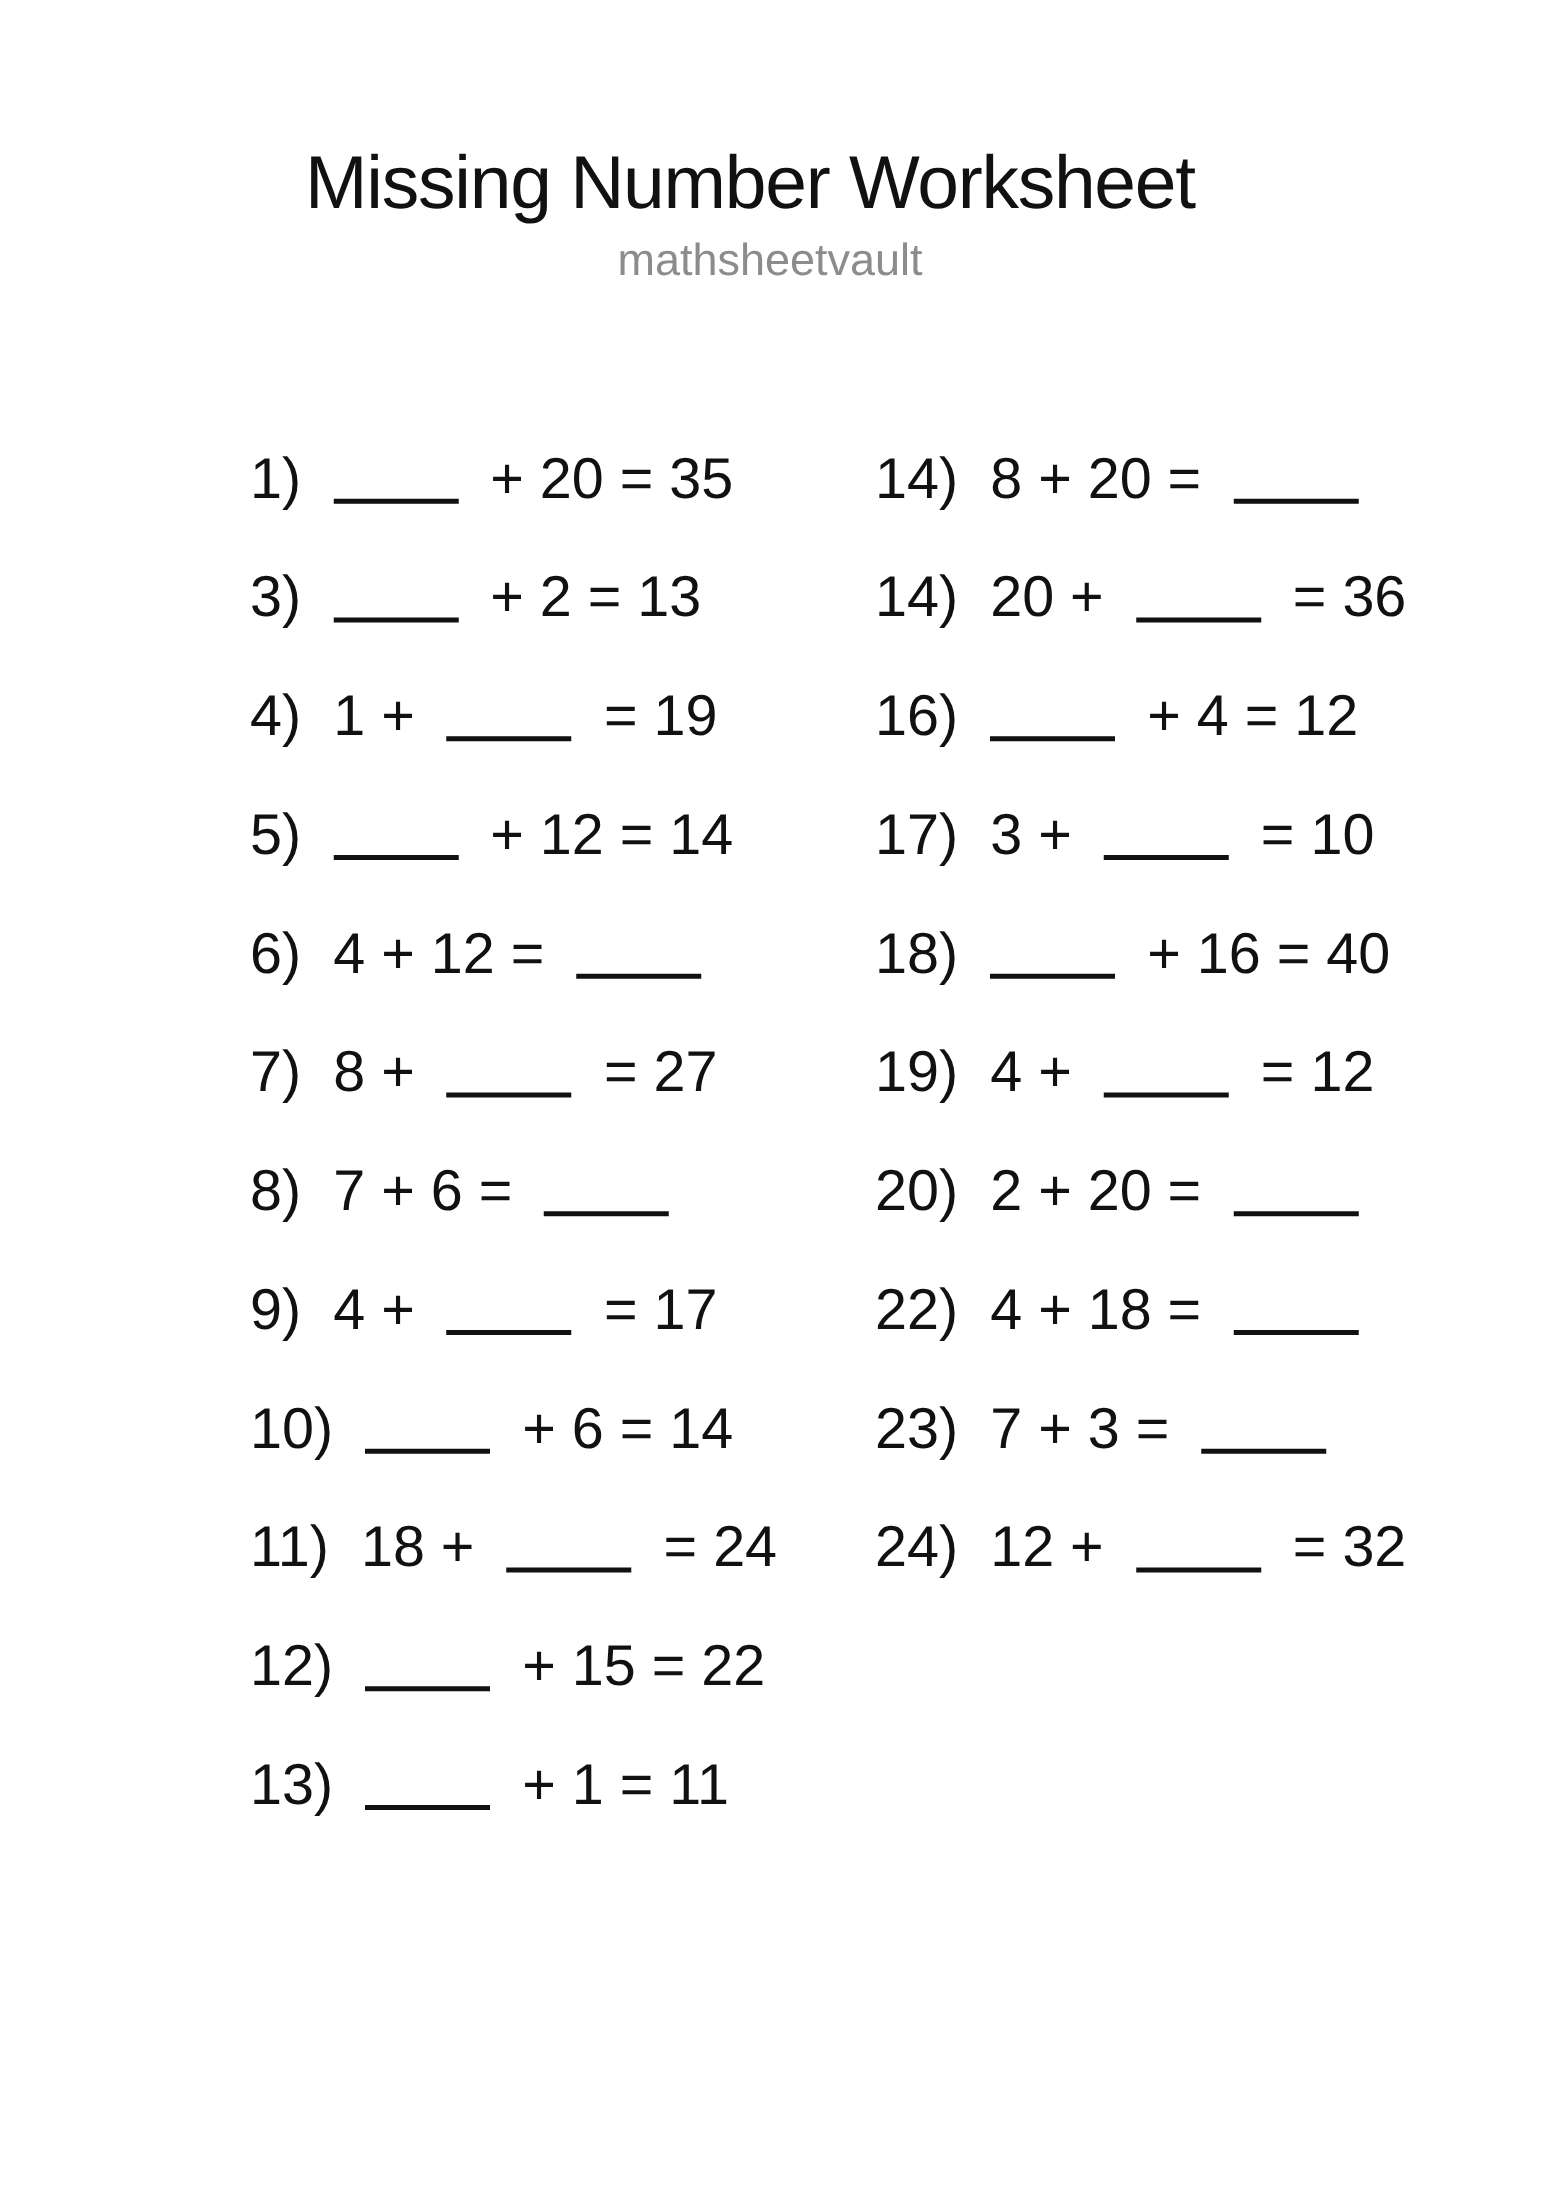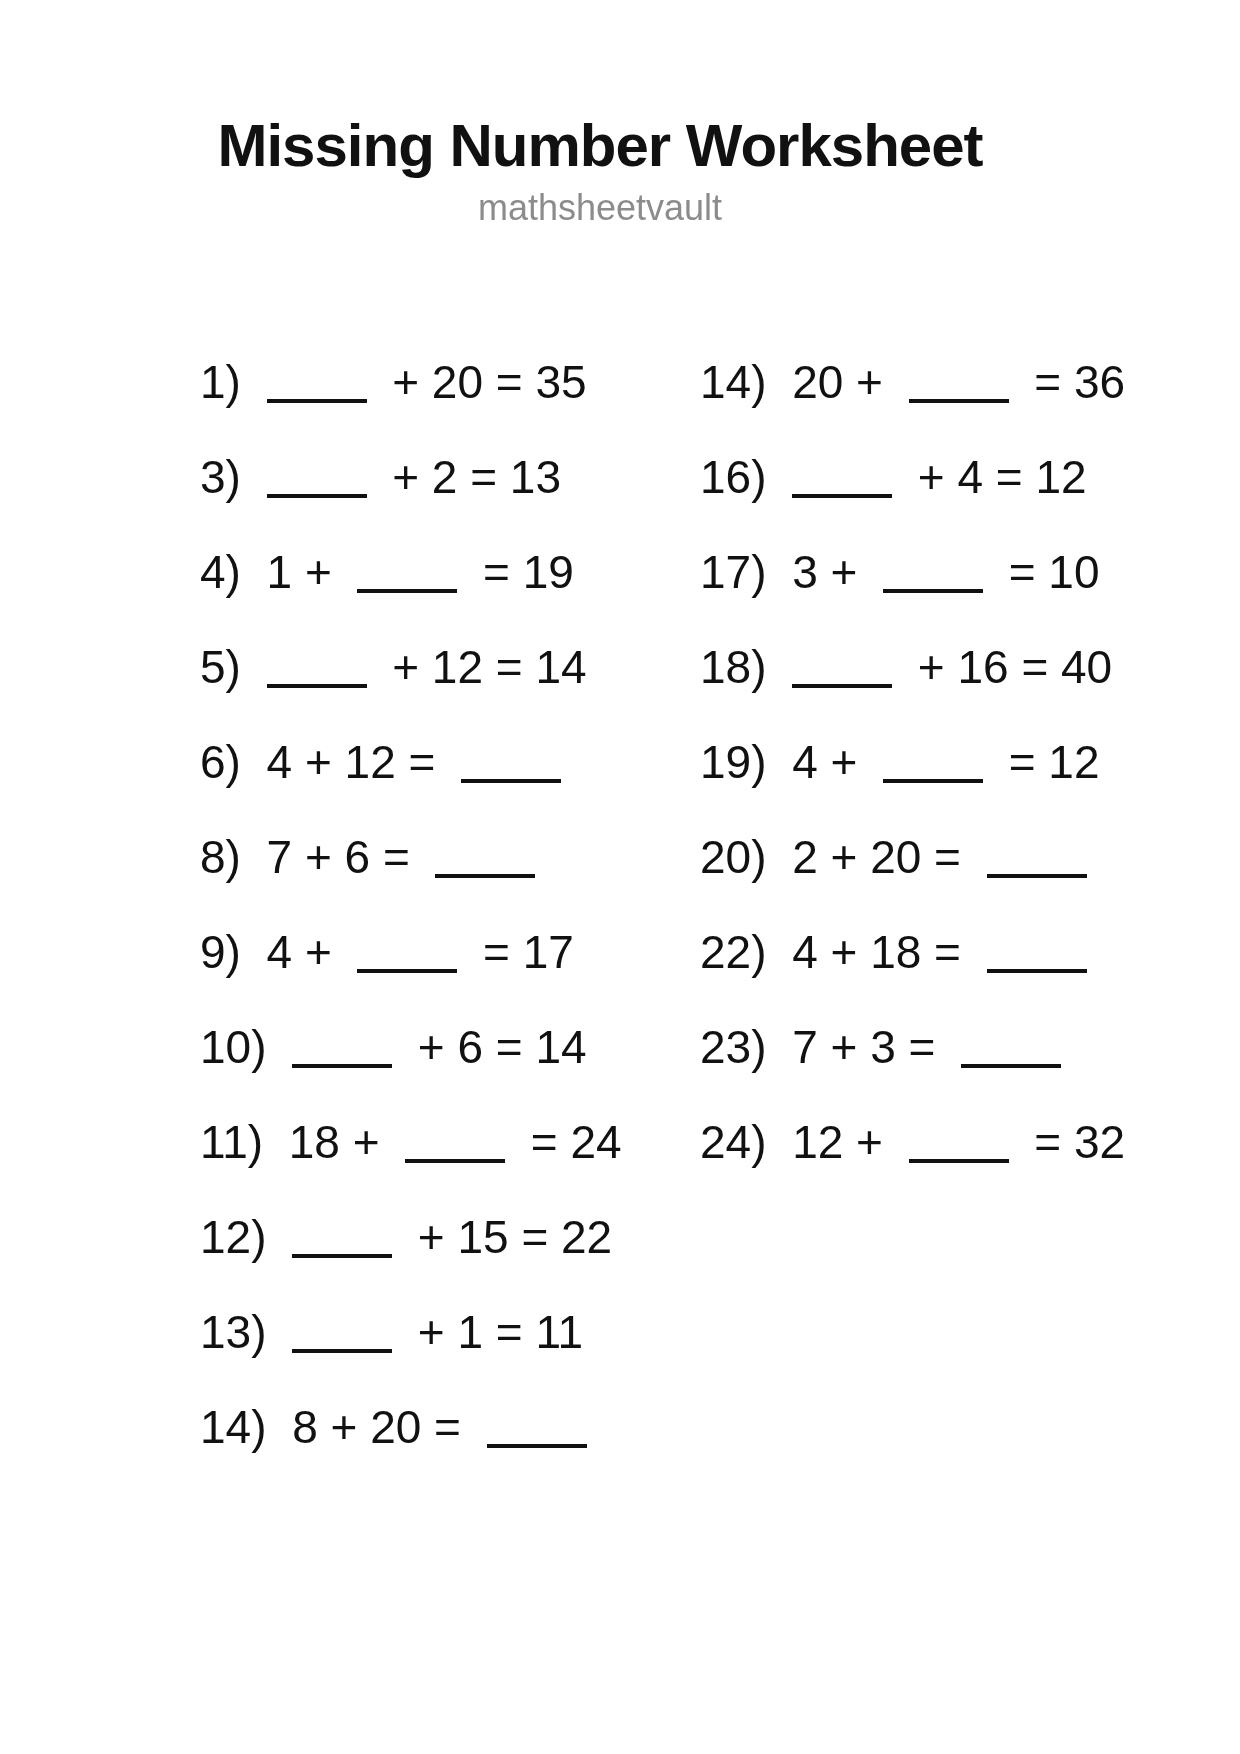--- a/index.html
+++ b/index.html
@@ -17,34 +17,35 @@
     overflow: hidden;
   }
   .ws-title {
     position: absolute;
     top: 116px;
     left: 0;
     width: 1200px;
     margin: 0;
     text-align: center;
     font-size: 60px;
-    font-weight: bold;
+    font-weight: normal;
     line-height: 1;
     color: #111111;
     letter-spacing: -1px;
   }
   .ws-subtitle {
     position: absolute;
     top: 190px;
     left: 0;
     width: 1200px;
     text-align: center;
     font-size: 36px;
     line-height: 1;
     color: #8c8c8c;
+    padding-left: 16px;
   }
   .problems {
     position: absolute;
     top: 335px;
     left: 200px;
     display: grid;
     grid-auto-flow: column;
     grid-template-rows: repeat(12, 95px);
     grid-template-columns: 500px 500px;
   }
@@ -106,20 +107,26 @@
     <span class="p-after">+ 12 = 14</span>
   </div>
 
   <div class="problem">
     <span class="p-label">6)</span>
     <span class="p-before">4 + 12 =</span>
     <span class="p-blank"></span>
     
   </div>
 
+  <div class="problem">
+    <span class="p-label">7)</span>
+    <span class="p-before">8 +</span>
+    <span class="p-blank"></span>
+    <span class="p-after">= 27</span>
+  </div>
 
   <div class="problem">
     <span class="p-label">8)</span>
     <span class="p-before">7 + 6 =</span>
     <span class="p-blank"></span>
     
   </div>
 
   <div class="problem">
     <span class="p-label">9)</span>

